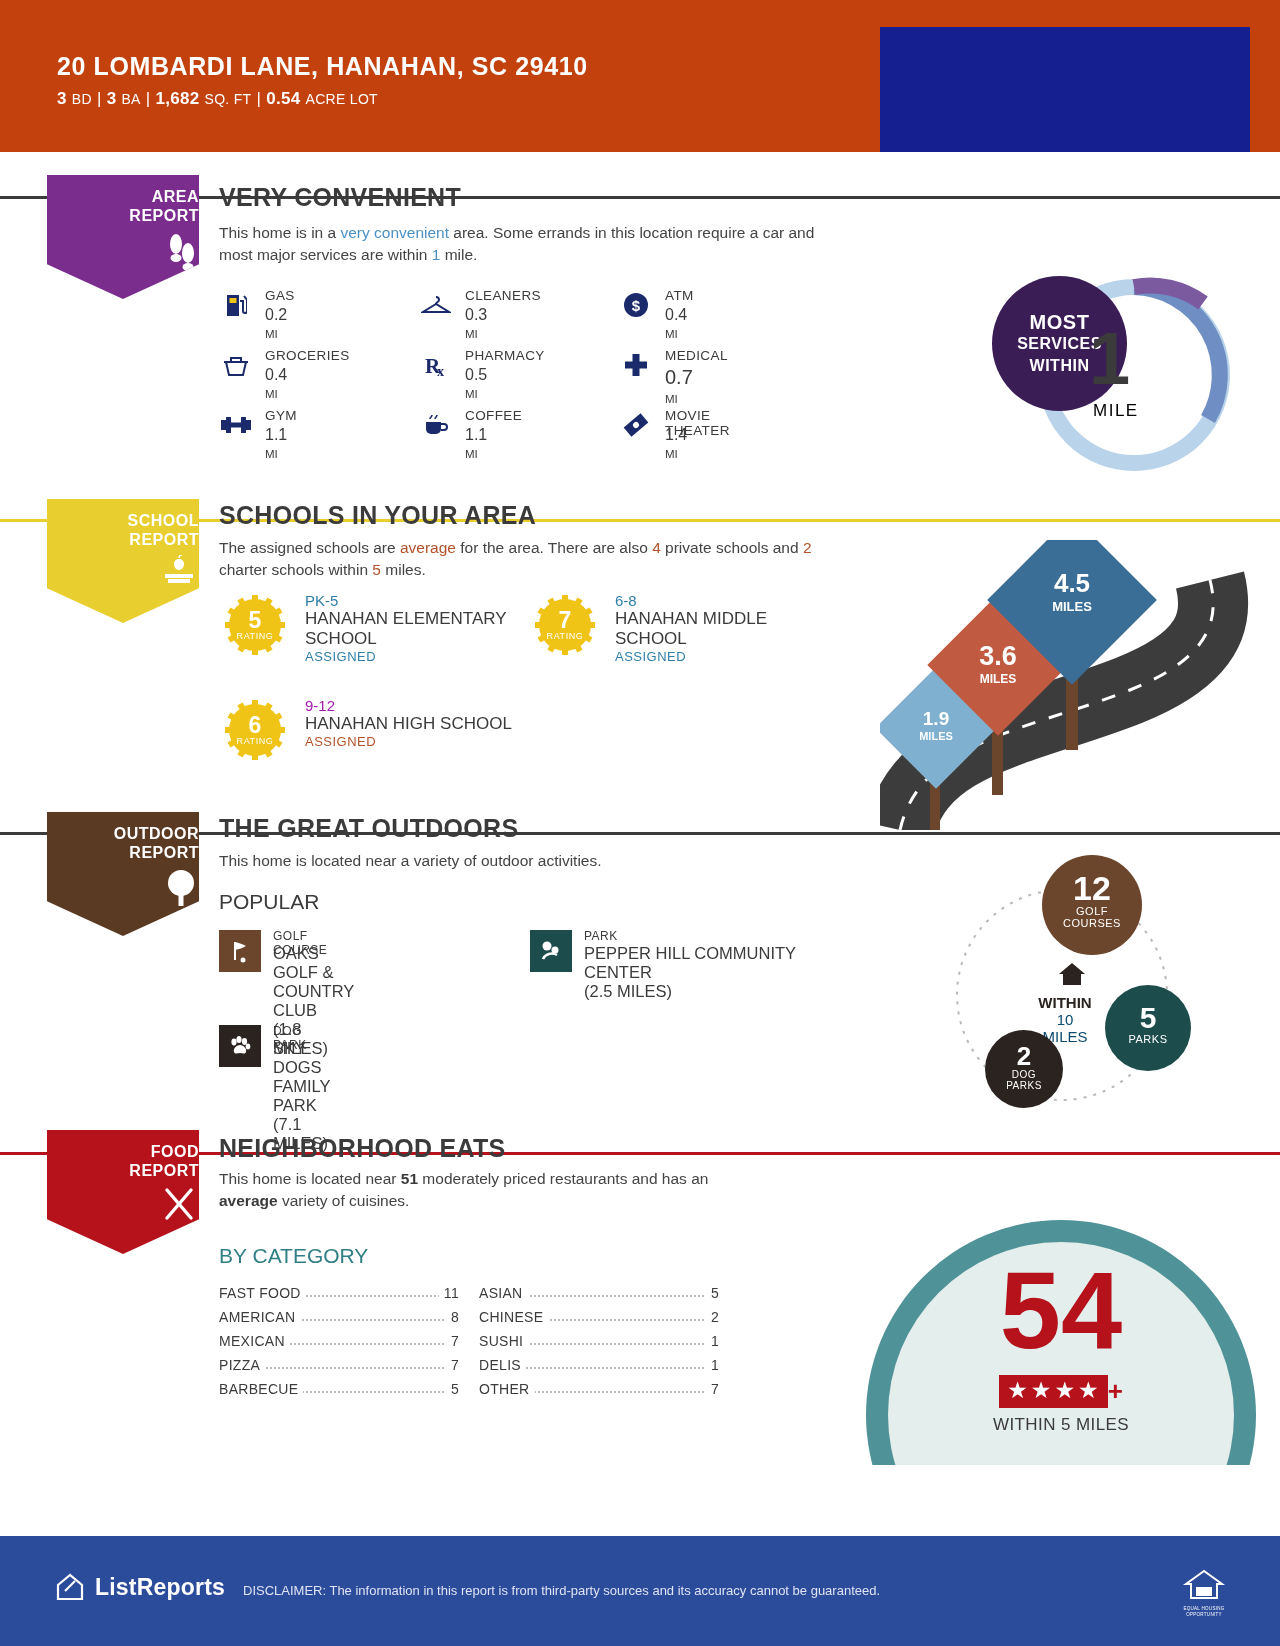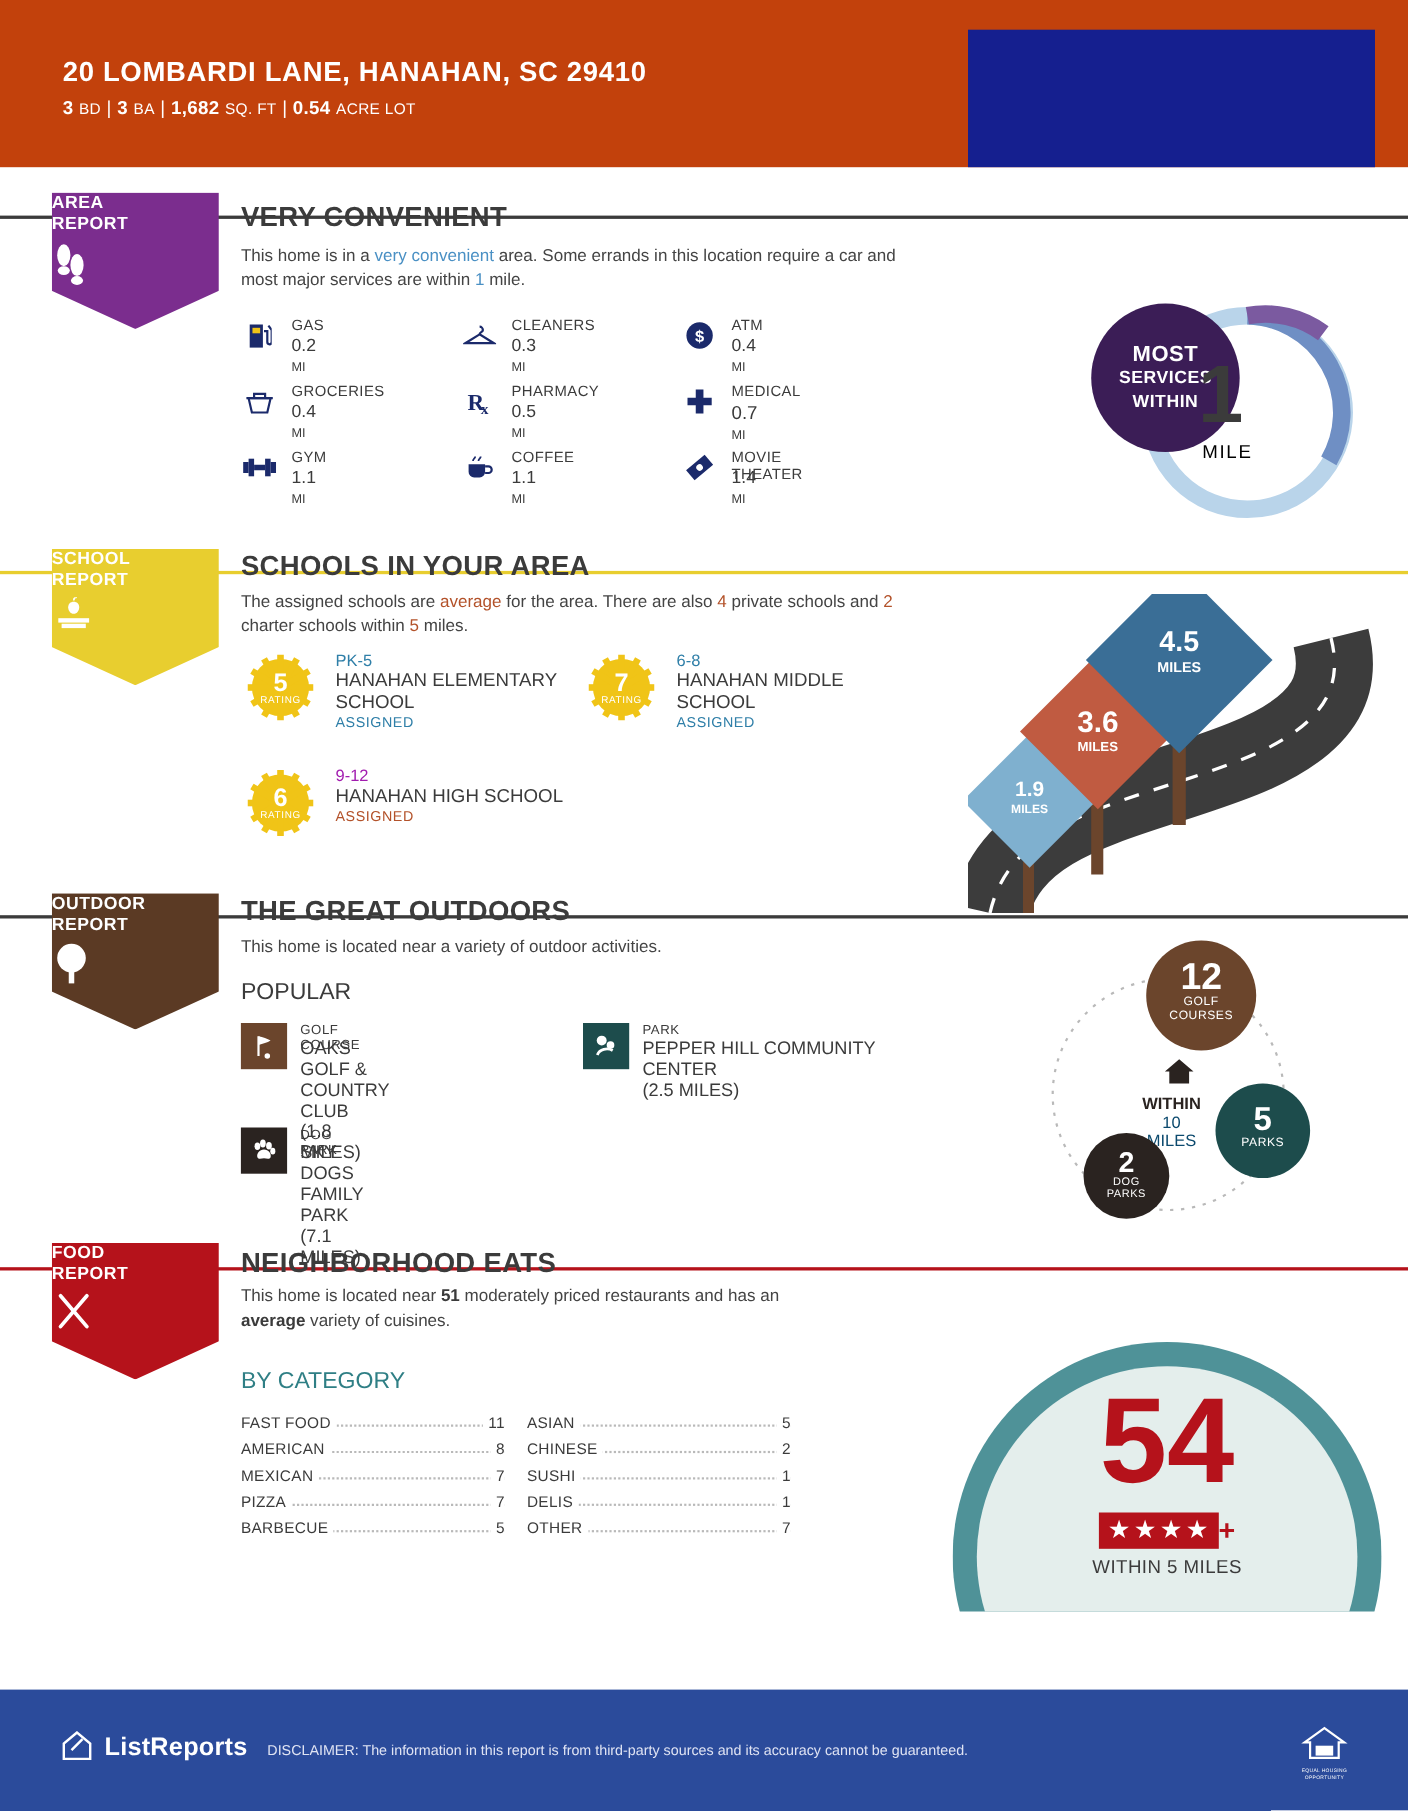--- a/index.html
+++ b/index.html
@@ -35,21 +35,21 @@
   .sect-title {
     position:absolute; font-size:25px; font-weight:bold; color:#3b3b3b;
     letter-spacing:0.3px;
   }
   .body-text { position:absolute; font-size:15.5px; color:#444; line-height:22px; }
 
   
   .shield {
     position:absolute; width:152px; height:124px;
     clip-path: polygon(0 0, 100% 0, 100% 72%, 50% 100%, 0 72%);
-    color:#fff; text-align:left; 
+    color:#fff; text-align:right; padding-top:12px;
   }
   .shield .l1 { font-size:16px; font-weight:bold; letter-spacing:0.5px; line-height:19px;}
   .shield .l2 { font-size:16px; font-weight:bold; letter-spacing:0.5px; line-height:19px;}
   .shield svg { margin-top:6px; }
 
   
   .poi { position:absolute; }
   .poi .ico { position:absolute; left:0; top:0; width:34px; height:34px; display:flex; align-items:center; justify-content:center; color:#1b2a6b;}
   .poi .nm { position:absolute; left:46px; top:0px; font-size:13.5px; color:#3b3b3b; letter-spacing:0.4px; }
   .poi .ds { position:absolute; left:46px; top:18px; font-size:16px; color:#3b3b3b; }
@@ -180,21 +180,21 @@
   <div class="nm">PHARMACY</div>
   <div class="ds"><span style="font-size:16px">0.5</span> <span>MI</span></div>
 </div>
 <div class="poi" style="left:619px;top:348px;">
   <div class="ico">
     <svg width="26" height="26" viewBox="0 0 26 26">
         <path d="M9.5 2h7v7.5H24v7h-7.5V24h-7v-7.5H2v-7h7.5V2z" fill="#1b2a6b"></path>
       </svg>
   </div>
   <div class="nm">MEDICAL</div>
-  <div class="ds"><span style="font-size:17px">0.7</span> <span>MI</span></div>
+  <div class="ds"><span style="font-size:20px">0.7</span> <span>MI</span></div>
 </div>
 
 <div class="poi" style="left:219px;top:408px;">
   <div class="ico">
     <svg width="30" height="18" viewBox="0 0 30 18">
         <rect x="0" y="4" width="5" height="10" fill="#1b2a6b"></rect>
         <rect x="25" y="4" width="5" height="10" fill="#1b2a6b"></rect>
         <rect x="5" y="1" width="5" height="16" fill="#1b2a6b"></rect>
         <rect x="20" y="1" width="5" height="16" fill="#1b2a6b"></rect>
         <rect x="10" y="6.5" width="10" height="5" fill="#1b2a6b"></rect>

